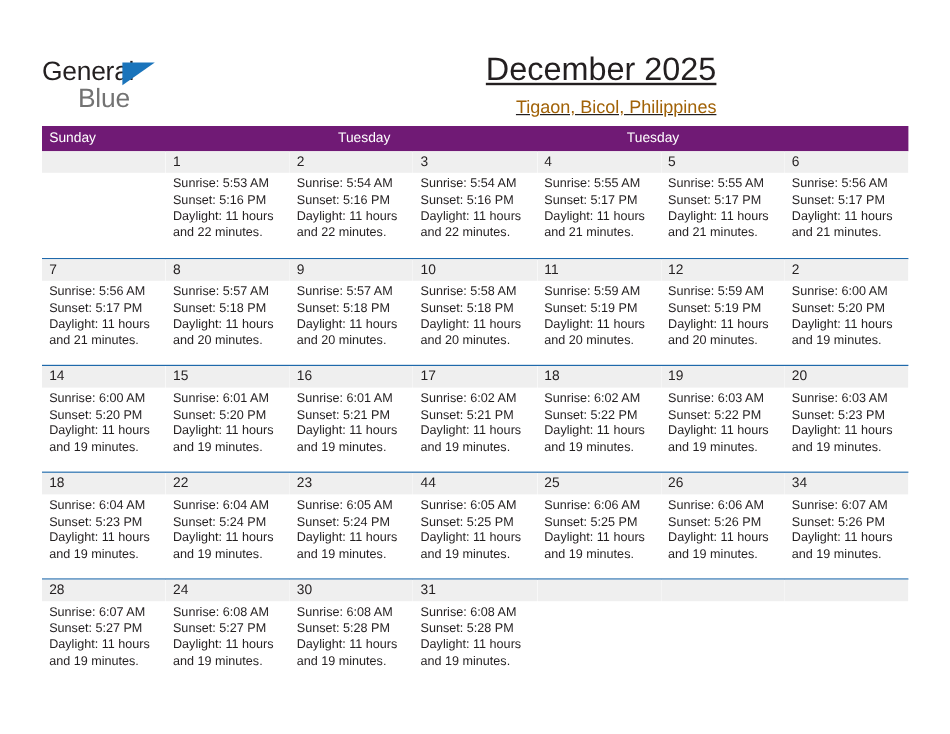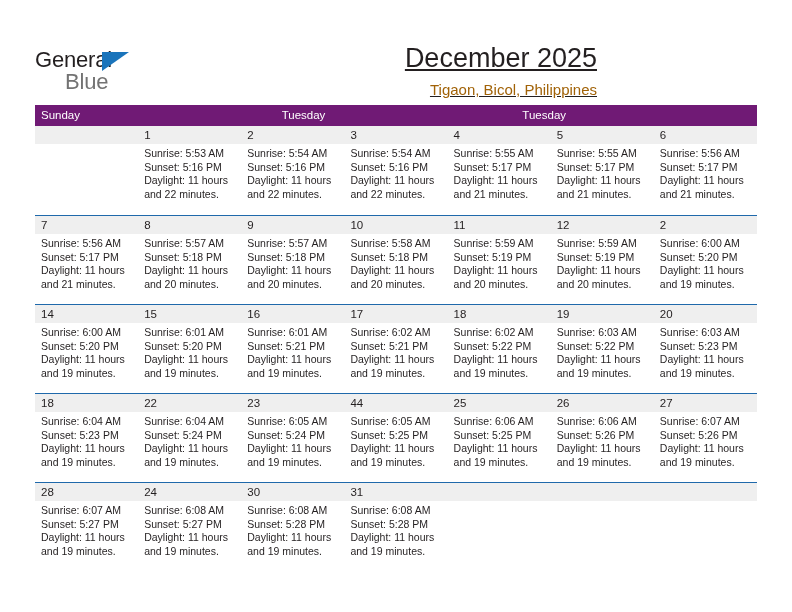--- a/index.html
+++ b/index.html
@@ -411,21 +411,21 @@
           <div class="day">
             <div class="day-num">26</div>
             <div class="day-info">
               <div>Sunrise: 6:06 AM</div>
               <div>Sunset: 5:26 PM</div>
               <div>Daylight: 11 hours</div>
               <div>and 19 minutes.</div>
             </div>
           </div>
           <div class="day">
-            <div class="day-num">27</div>
+            <div class="day-num">34</div>
             <div class="day-info">
               <div>Sunrise: 6:07 AM</div>
               <div>Sunset: 5:26 PM</div>
               <div>Daylight: 11 hours</div>
               <div>and 19 minutes.</div>
             </div>
           </div>
         </div>
         <div class="week">
           <div class="day">

